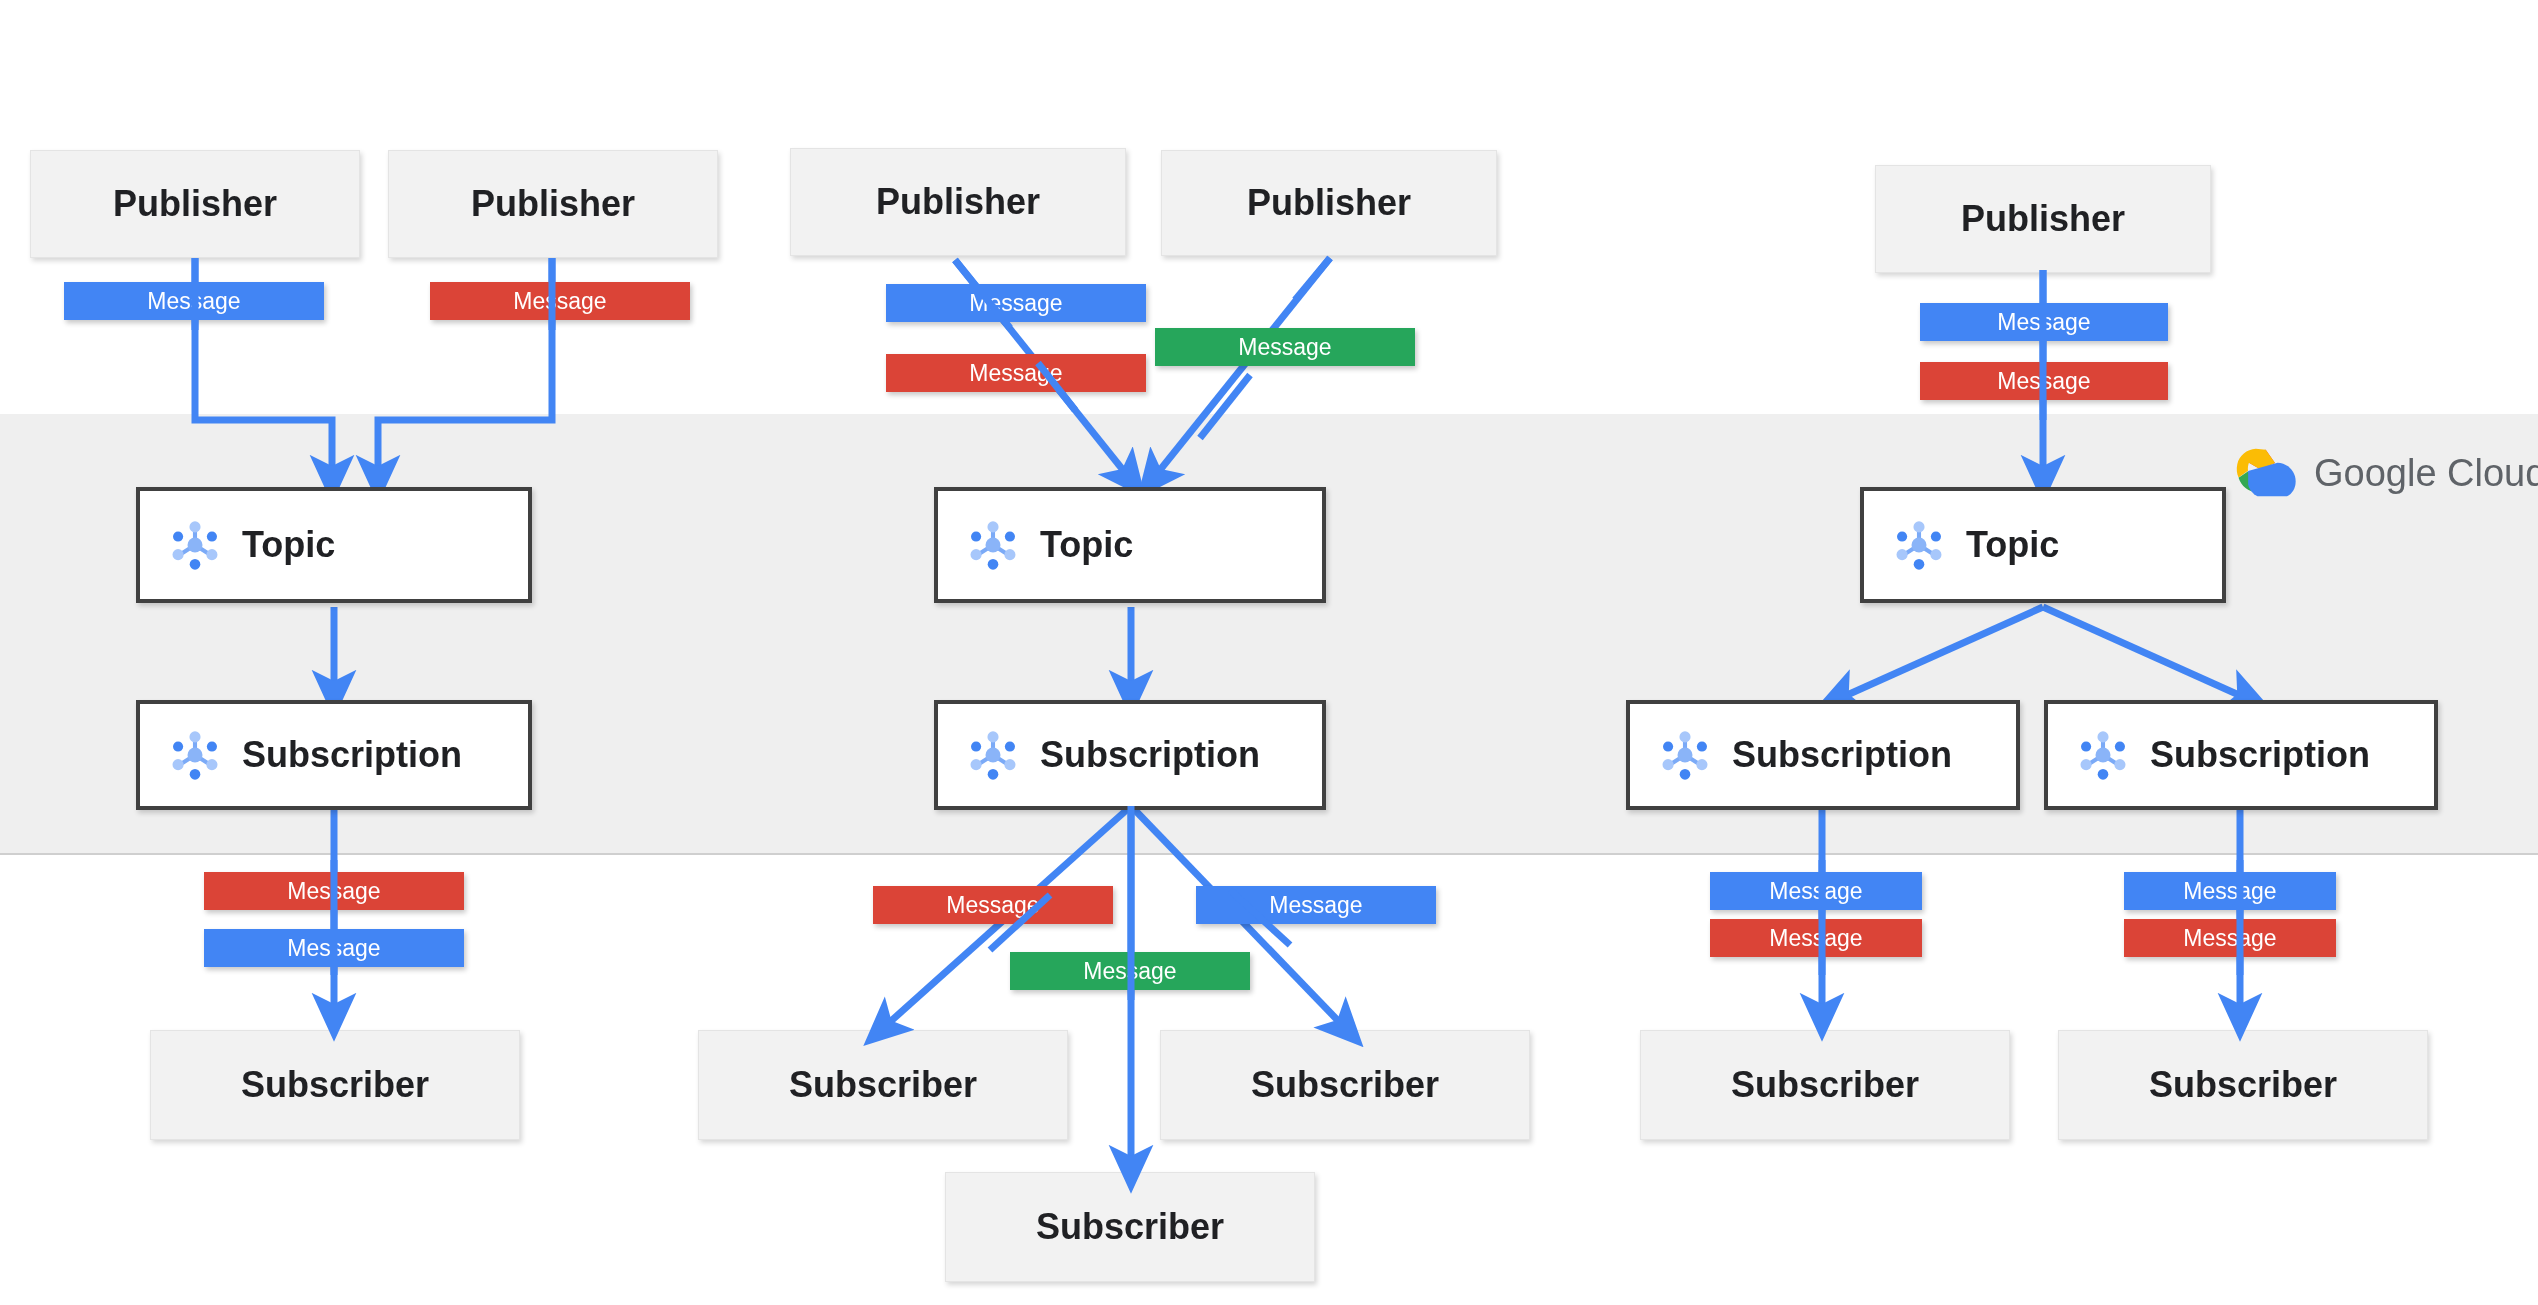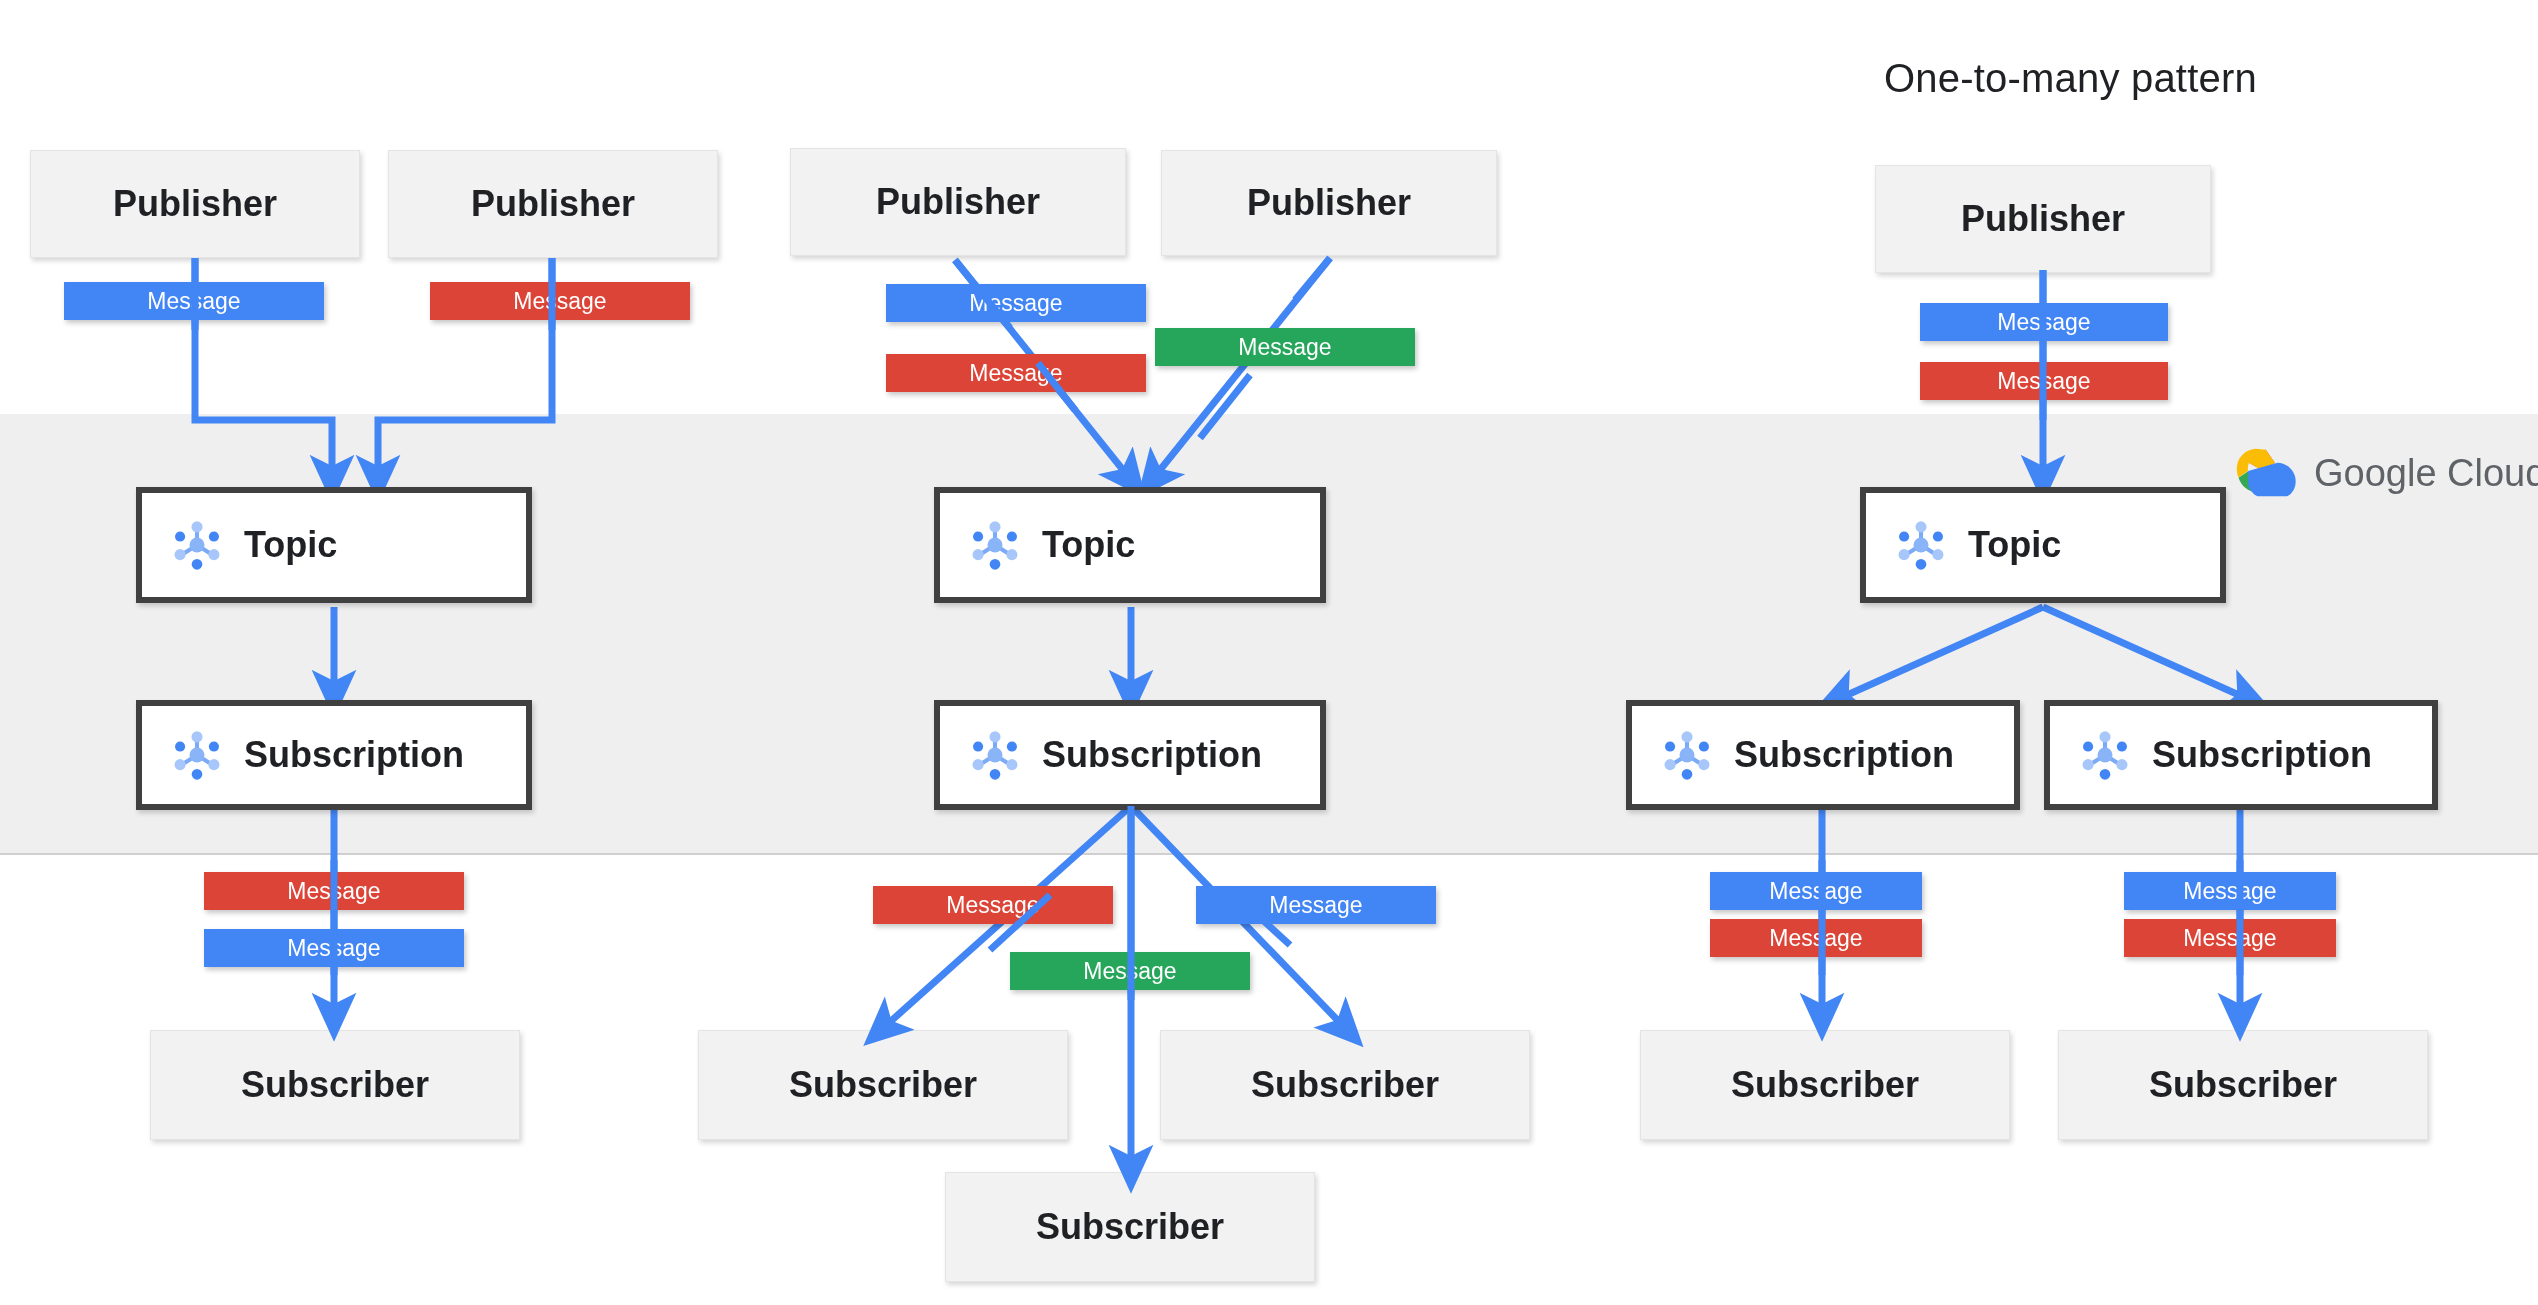--- a/index.html
+++ b/index.html
@@ -4,21 +4,21 @@
 <style>
   html,body{margin:0;padding:0;background:#ffffff;}
   body{font-family:"Liberation Sans", sans-serif;}
   #stage{position:relative;width:2538px;height:1305px;background:#ffffff;overflow:hidden;}
   #stage svg.layer{position:absolute;left:0;top:0;width:2538px;height:1305px;}
   .title{position:absolute;font-size:40px;color:#202124;white-space:nowrap;letter-spacing:.2px;}
   .gcp-band{position:absolute;background:#efefef;border-bottom:2px solid #cfcfcf;}
   .node{position:absolute;box-sizing:border-box;display:flex;align-items:center;justify-content:center;font-weight:bold;}
   .node.plain{background:#f2f2f2;border:1px solid #e4e4e4;box-shadow:2px 3px 5px rgba(0,0,0,.16);}
   .node.plain .lbl{font-size:36px;color:#202124;}
-  .node.white{background:#ffffff;border:6px solid #404040;box-shadow:2px 3px 5px rgba(0,0,0,.18);justify-content:flex-start;}
+  .node.white{background:#ffffff;border:4px solid #404040;box-shadow:2px 3px 5px rgba(0,0,0,.18);justify-content:flex-start;}
   .node.white .lbl{font-size:36px;color:#202124;}
   .pubsub-ico{flex:0 0 auto;margin-left:26px;margin-right:18px;}
   .msg{position:absolute;box-sizing:border-box;display:flex;align-items:center;justify-content:center;
        color:#ffffff;font-size:23px;box-shadow:2px 3px 5px rgba(0,0,0,.22);}
   .msg.blue{background:#4285f4;}
   .msg.red{background:#db4437;}
   .msg.green{background:#26a65b;}
   .gc-logo{position:absolute;display:flex;align-items:center;gap:16px;}
   .gc-text{font-size:38px;color:#5f6368;white-space:nowrap;}
 </style>
@@ -33,21 +33,20 @@
     <svg width="62" height="50" viewBox="0 0 48 38">
       <path d="M30.2 11.2 L23.0 1.0 C16.8 1.6 11.9 5.6 10.0 11.0 L18.8 16.0 Z" fill="#ea4335"></path>
       <path d="M30.2 11.2 L18.8 16.0 L10.0 11.0 C9.3 13.0 9.0 15.0 9.3 17.2 L2.0 22.5 C0.6 19.4 0.2 15.8 1.0 12.2 C2.4 5.5 8.4 0.6 15.3 0.2 L23.0 1.0 Z" fill="#fbbc05"></path>
       <path d="M9.4 17.6 L2.0 22.6 C4.0 29.0 9.6 33.6 16.3 34.0 L22.0 25.5 C16.8 26.2 11.7 23.2 9.4 17.6 Z" fill="#34a853"></path>
       <path d="M32.2 11.0 C40.0 11.3 46.2 17.7 46.2 25.5 C46.2 30.6 43.5 35.1 39.5 37.0 L16.6 37.0 C12.9 35.2 10.2 31.8 9.4 27.7 L9.4 17.4 Z" fill="#4285f4"></path>
       <path d="M23.5 7.5 C16.2 7.5 10.4 13.3 10.4 20.6 L10.4 27.0 L21.0 27.0 L21.0 20.6 C21.0 19.2 22.1 18.1 23.5 18.1 L34.0 18.1 C32.1 11.9 28.2 7.5 23.5 7.5 Z" fill="#ffffff" opacity="0"></path>
     </svg>
     <div class="gc-text">Google Cloud</div>
   </div>
 
-  <div class="title" style="left:1884px;top:56px;">One-to-many pattern</div>
 
   <svg class="layer" style="z-index:1;">
     <defs>
       <marker id="ah" markerWidth="7" markerHeight="7" refX="3.6" refY="3.5" orient="auto" markerUnits="strokeWidth">
         <path d="M0,0.3 L7,3.5 L0,6.7 L1.6,3.5 Z" fill="#4285f4"></path>
       </marker>
     </defs>
     <g stroke="#4285f4" stroke-width="7" fill="none">
 
       <path d="M195,258 L195,420 L332,420 L332,480" marker-end="url(#ah)"></path>

